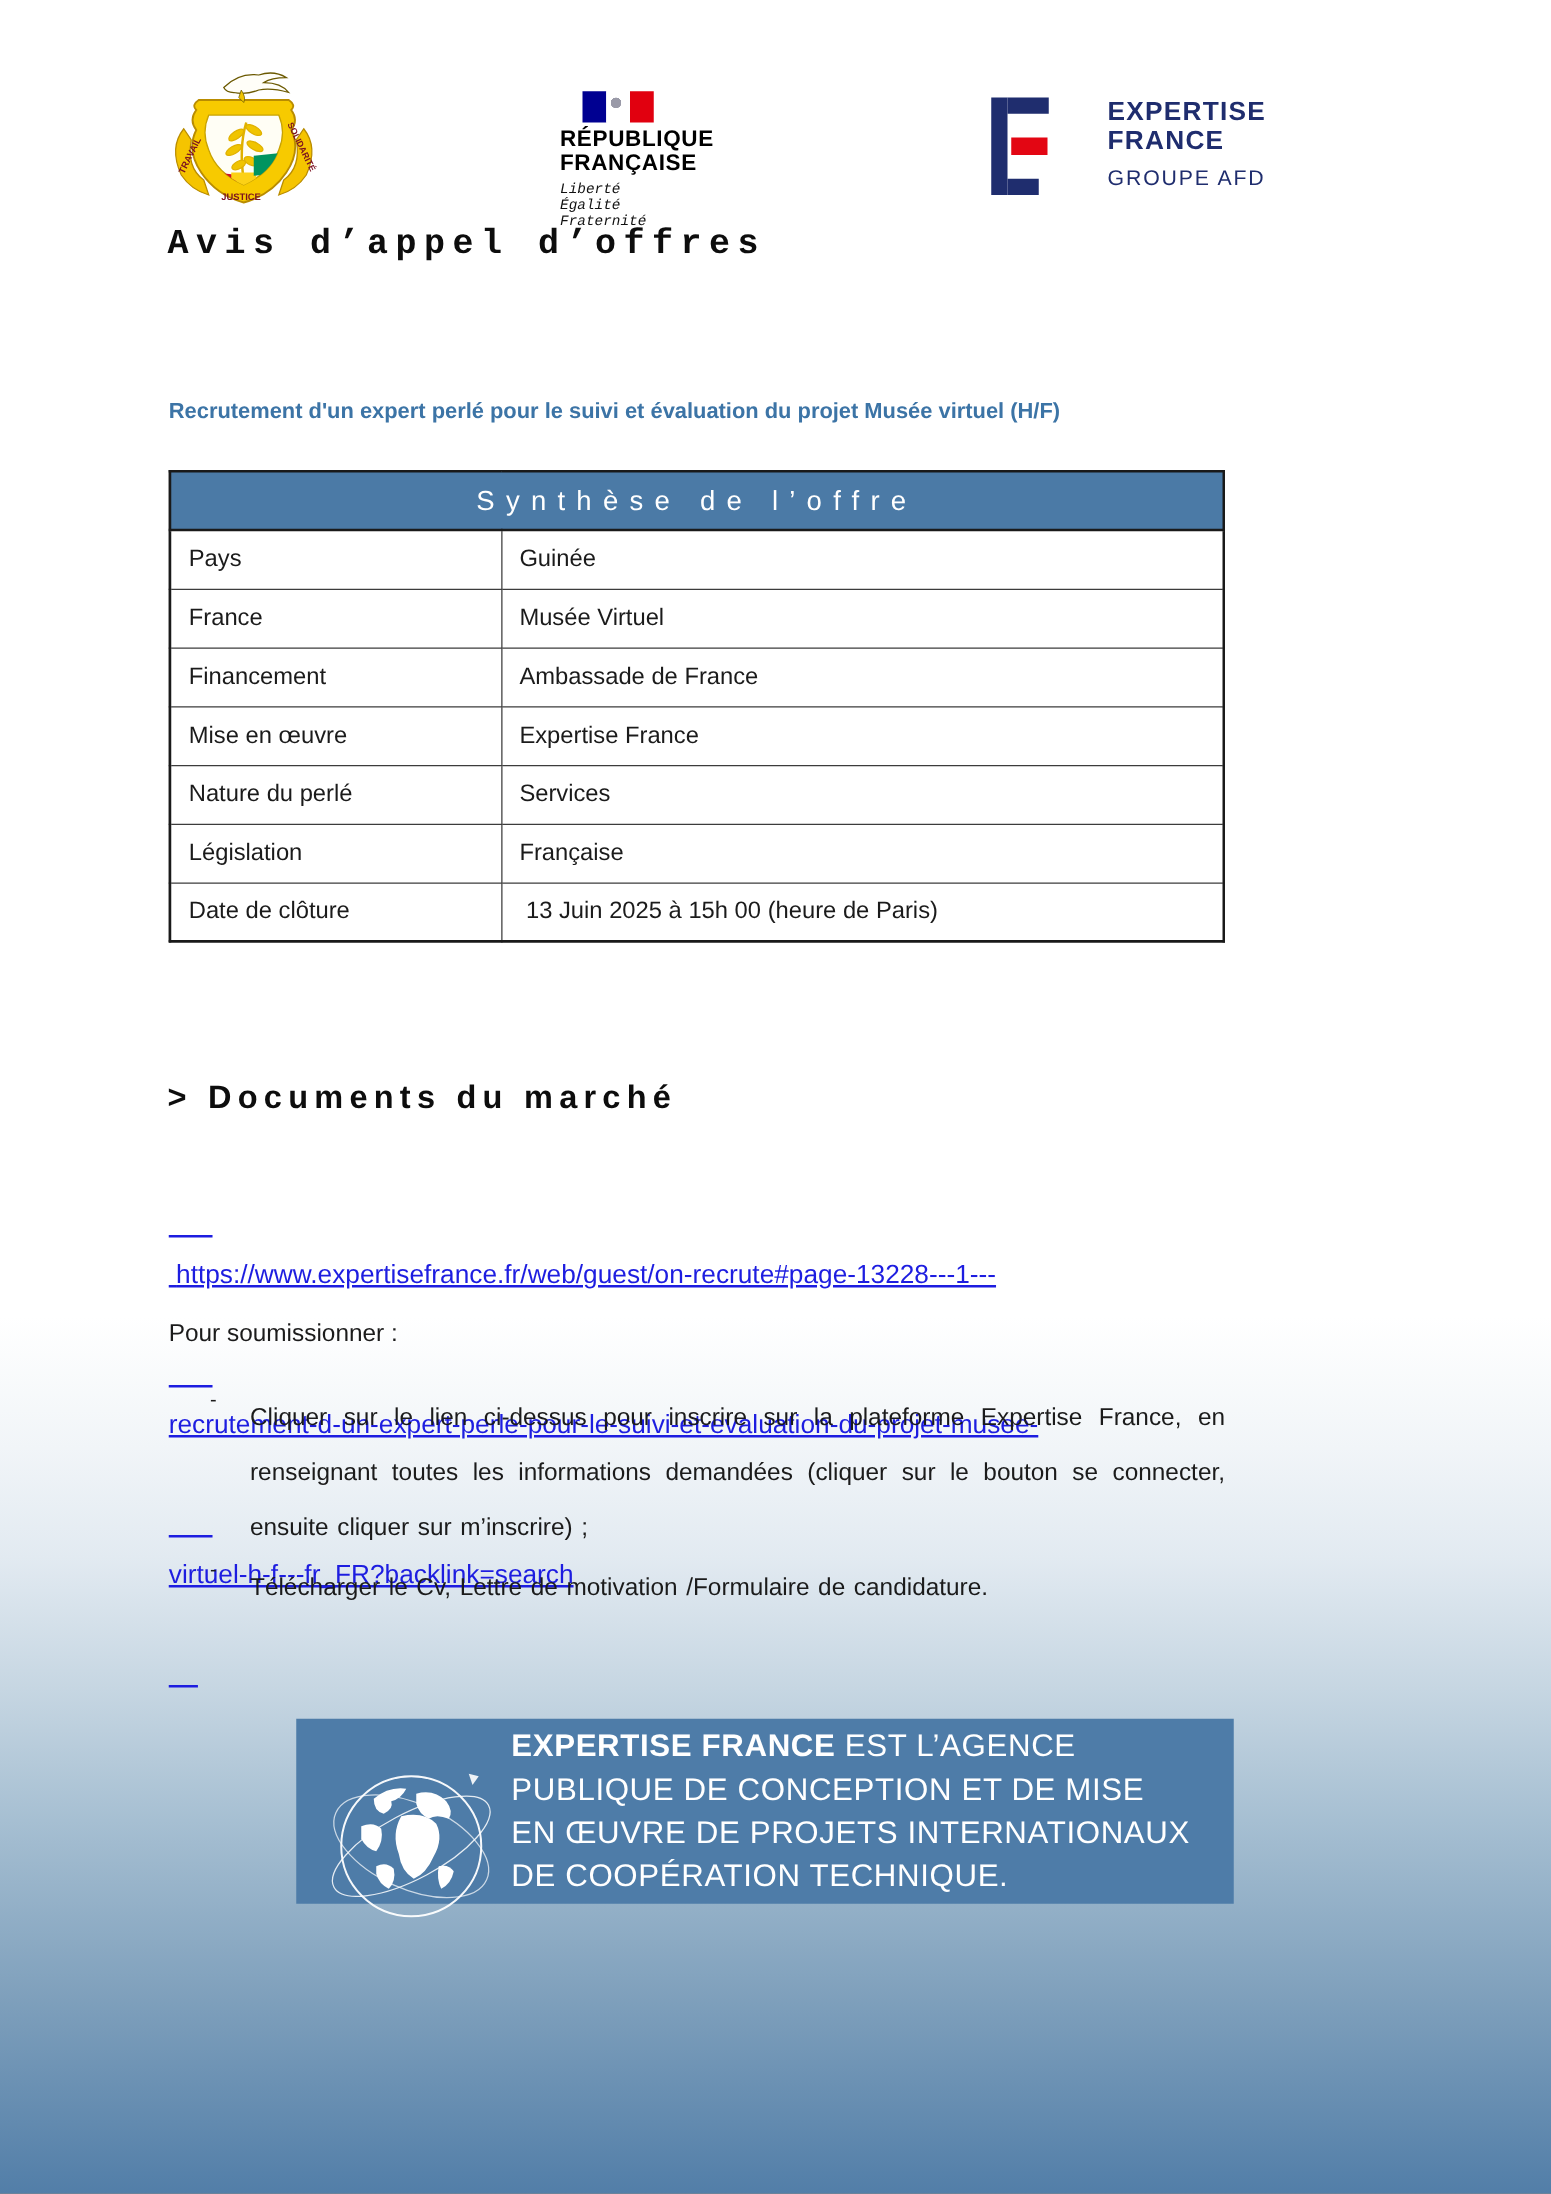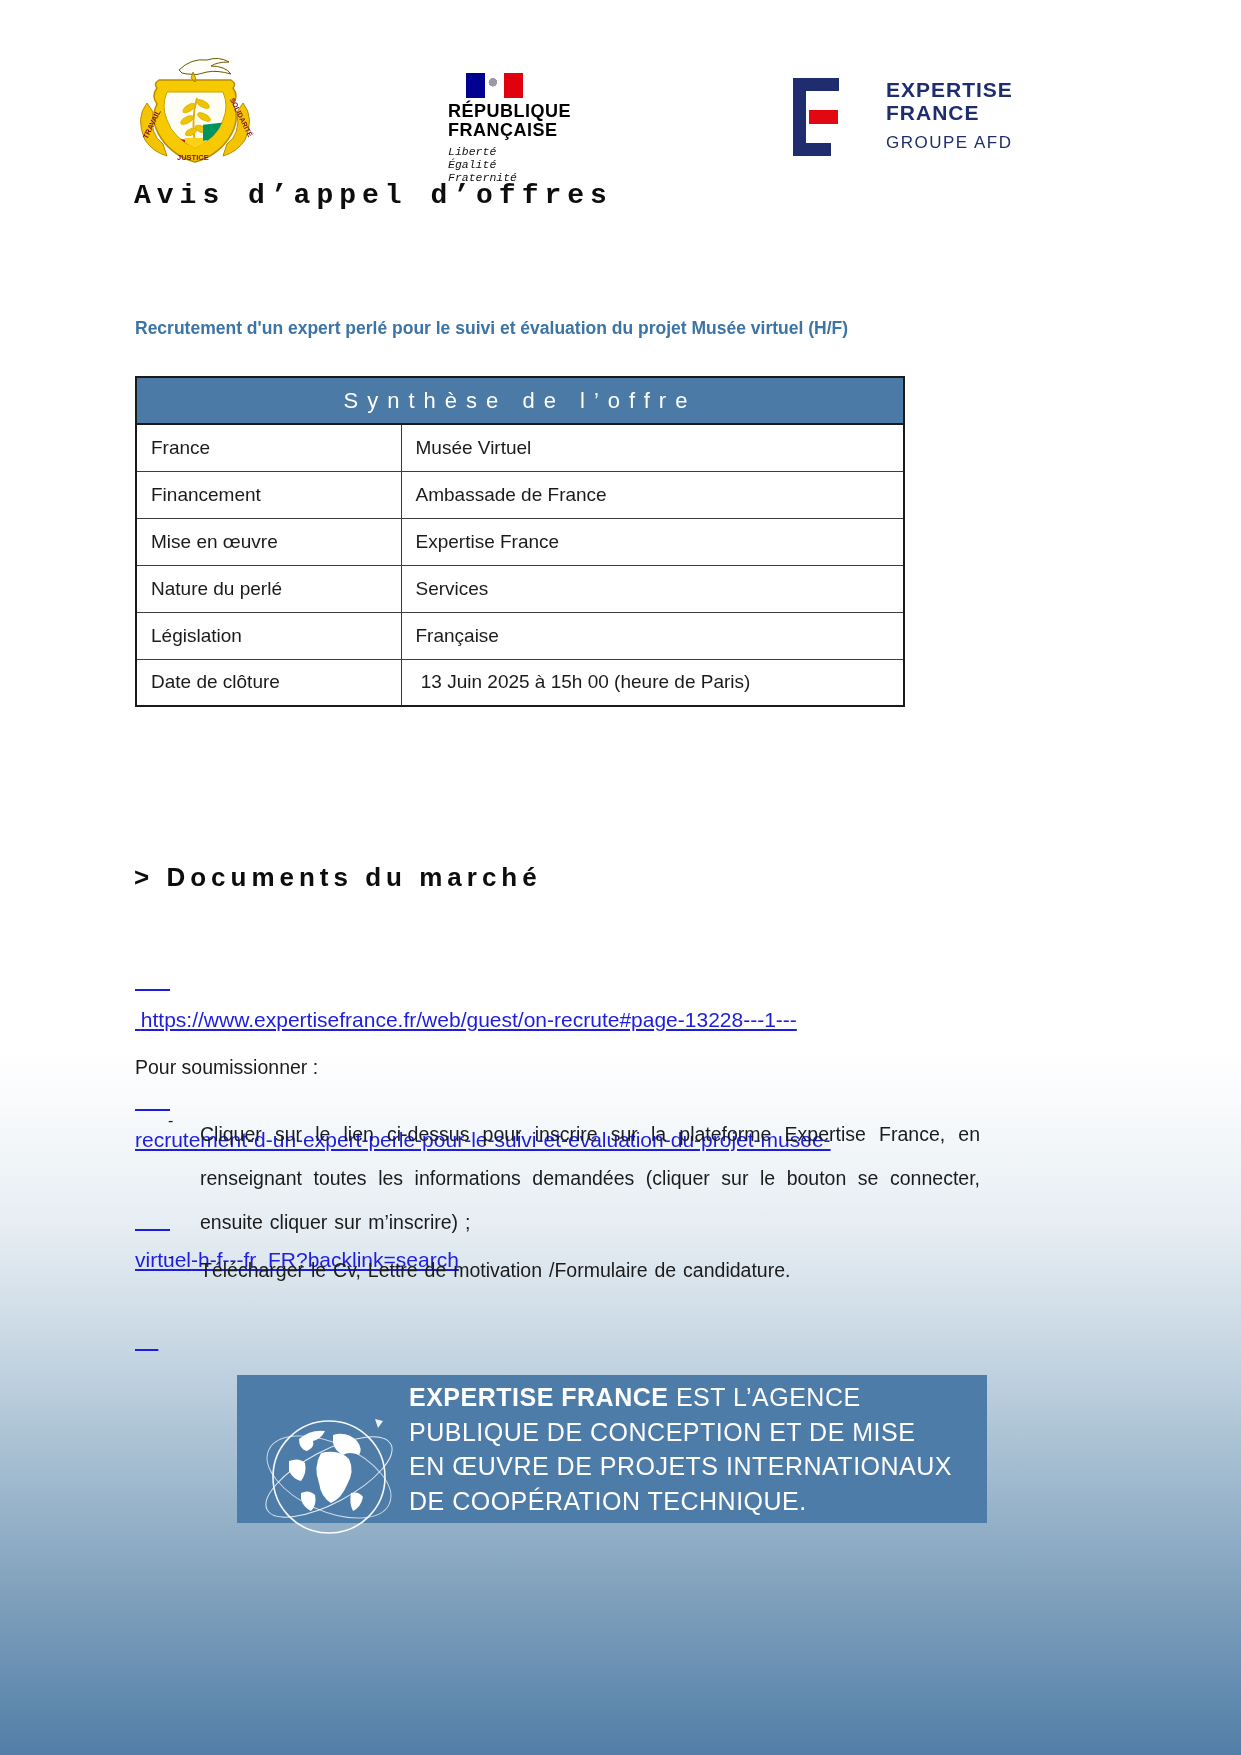--- a/index.html
+++ b/index.html
@@ -36,21 +36,21 @@
   .ef-mid{left:16px;top:32px;width:29px;height:14px;background:var(--ef-red);}
   .ef-bot{left:13px;top:65px;width:25px;height:13px;background:var(--ef-navy);}
   .ef-name{font-weight:bold;font-size:21px;line-height:23px;letter-spacing:1px;color:var(--ef-navy);}
   .ef-group{font-size:17px;letter-spacing:1.5px;color:var(--ef-navy);margin-top:9px;}
   
   .doc-title{position:absolute;left:134px;top:180px;font-size:28px;font-weight:bold;
     letter-spacing:6px;color:#0d0d0d;font-family:Liberation Mono, monospace;}
   .doc-subtitle{position:absolute;left:135px;top:318px;font-size:17.5px;font-weight:bold;
     color:var(--subtitle);white-space:nowrap;}
   
-  .offer-table{position:absolute;left:135px;top:376px;width:770px;border-collapse:collapse;
+  .offer-table{position:absolute;left:135px;top:376px;width:845px;border-collapse:collapse;
     font-size:19px;background:#fff;padding-left:25px;}
   .offer-table th{background:var(--accent);color:#fff;font-weight:normal;font-size:22px;
     letter-spacing:9px;height:47px;border:2px solid #1a1a1a;}
   .offer-table td{border:1px solid #3c3c3c;height:47px;padding-left:14px;white-space:pre-wrap;}
   .offer-table tr td:first-child{width:265px;}
   .offer-table{border:2px solid #1a1a1a;outline:1px solid #1a1a1a;outline-offset:-1px;}
   
   .docs-heading{position:absolute;left:134px;top:862px;font-size:26px;font-weight:bold;
     letter-spacing:5px;color:#0d0d0d;}
   .link-block{position:absolute;left:135px;top:920px;width:850px;font-size:21px;line-height:40px;}
@@ -154,20 +154,24 @@
   <h1 class="doc-title">Avis d’appel d’offres</h1>
 
   <div class="doc-subtitle">Recrutement d'un expert perlé pour le suivi et évaluation du projet Musée virtuel (H/F)</div>
 
   <table class="offer-table">
     <tbody>
         <tr>
           <th colspan="2">Synthèse de l’offre</th>
         </tr>
     <tr>
+      <td>Pays</td>
+      <td>Guinée</td>
+        </tr>
+    <tr>
       <td>France</td>
       <td>Musée Virtuel</td>
         </tr>
     <tr>
       <td>Financement</td>
       <td>Ambassade de France</td>
         </tr>
     <tr>
       <td>Mise en œuvre</td>
       <td>Expertise France</td>

